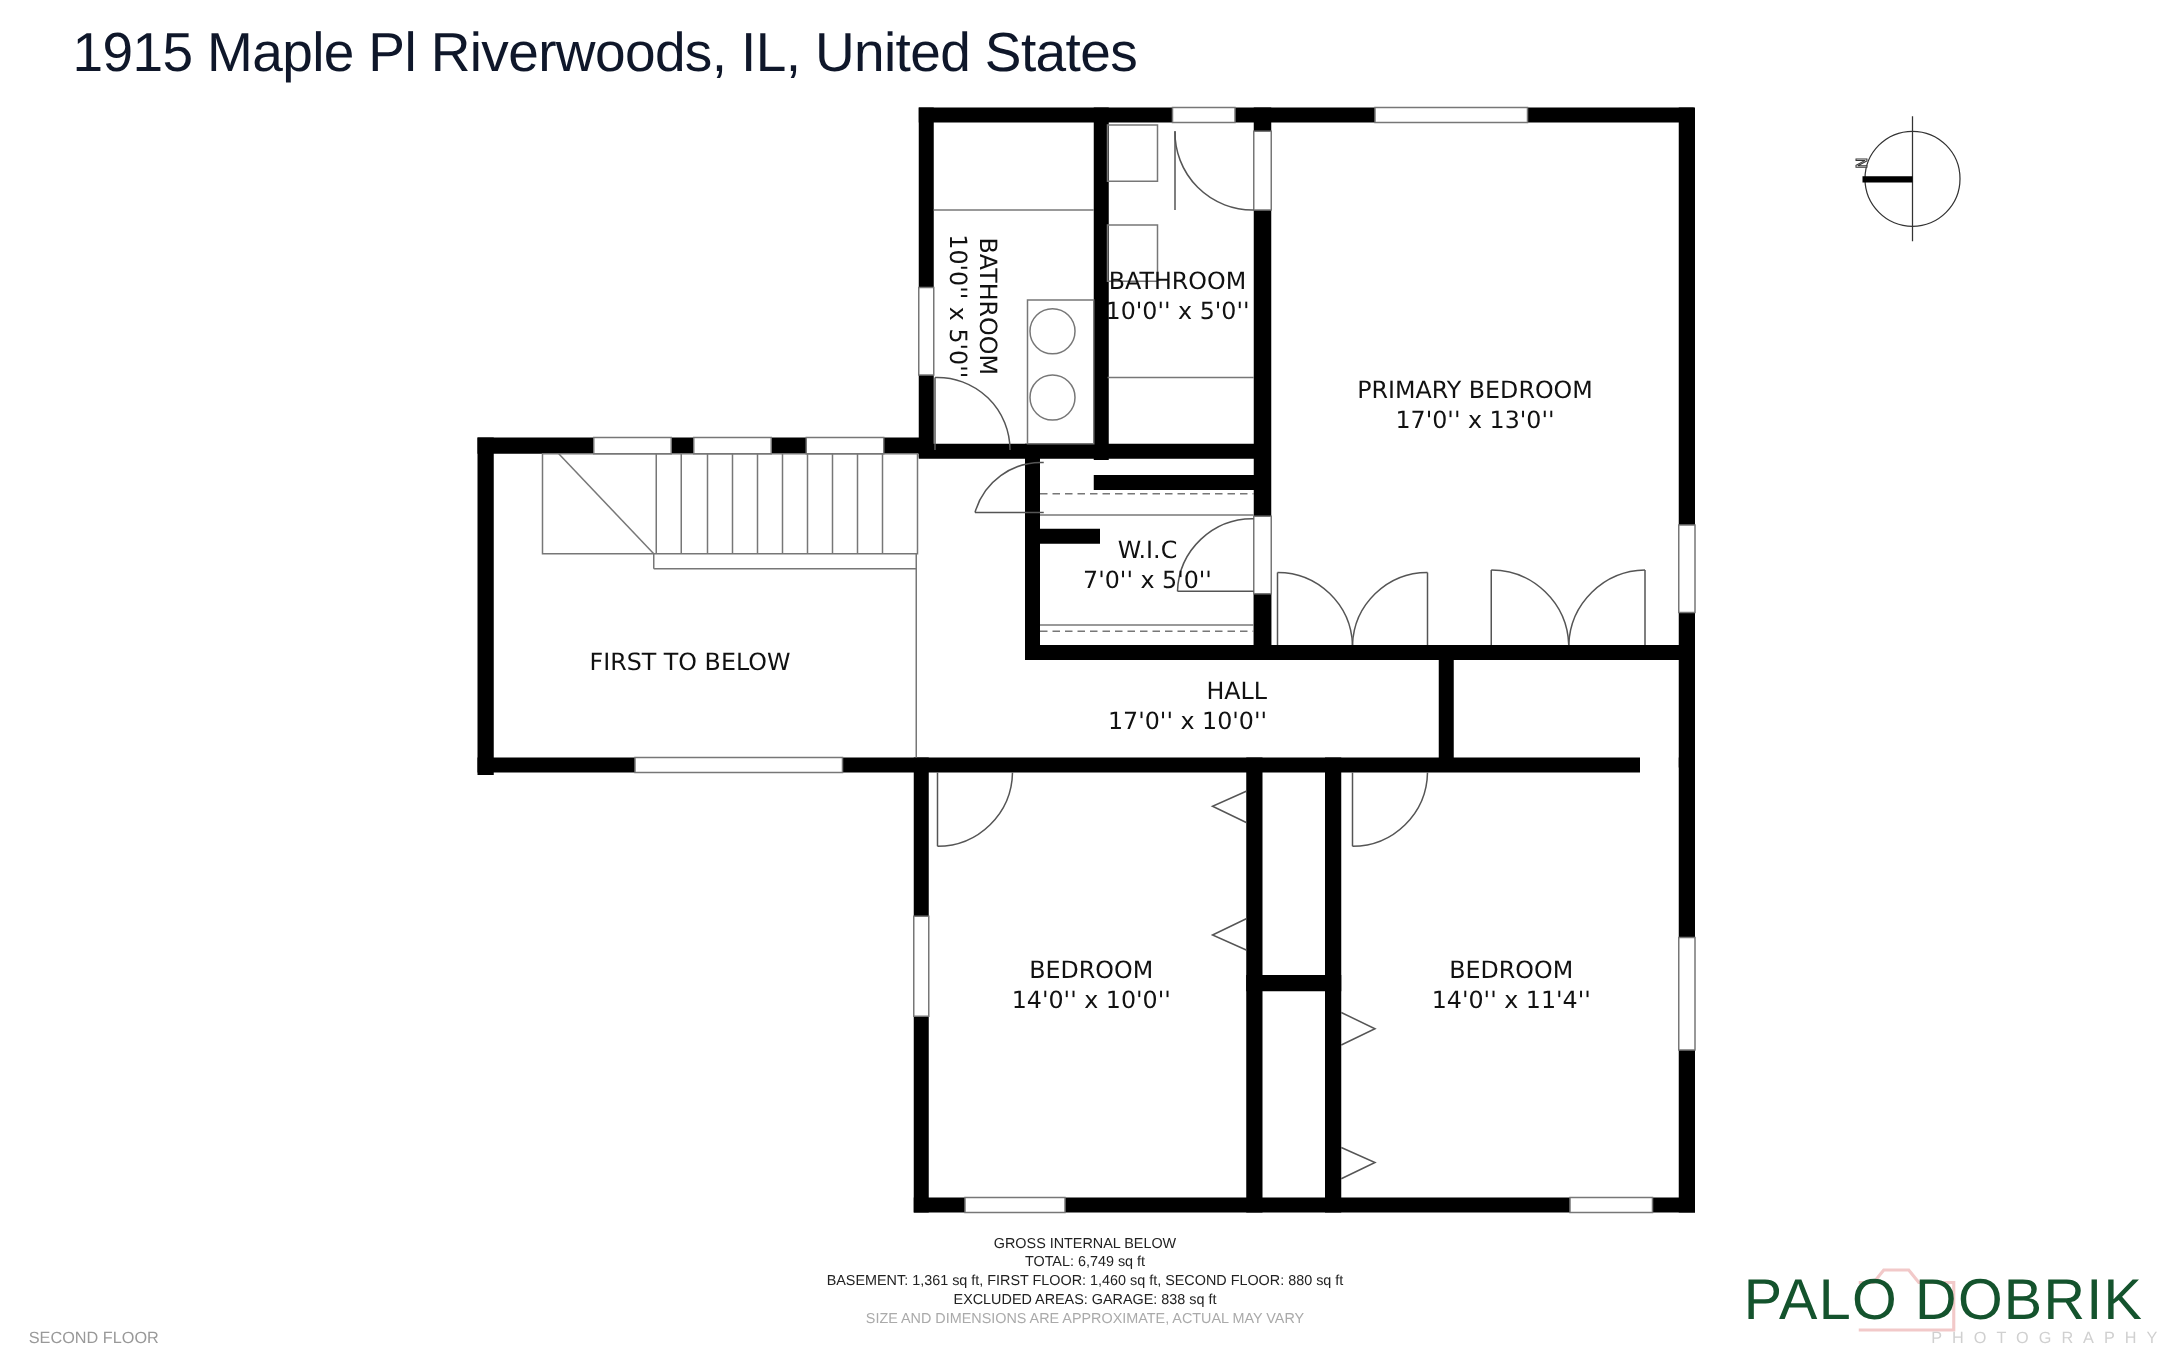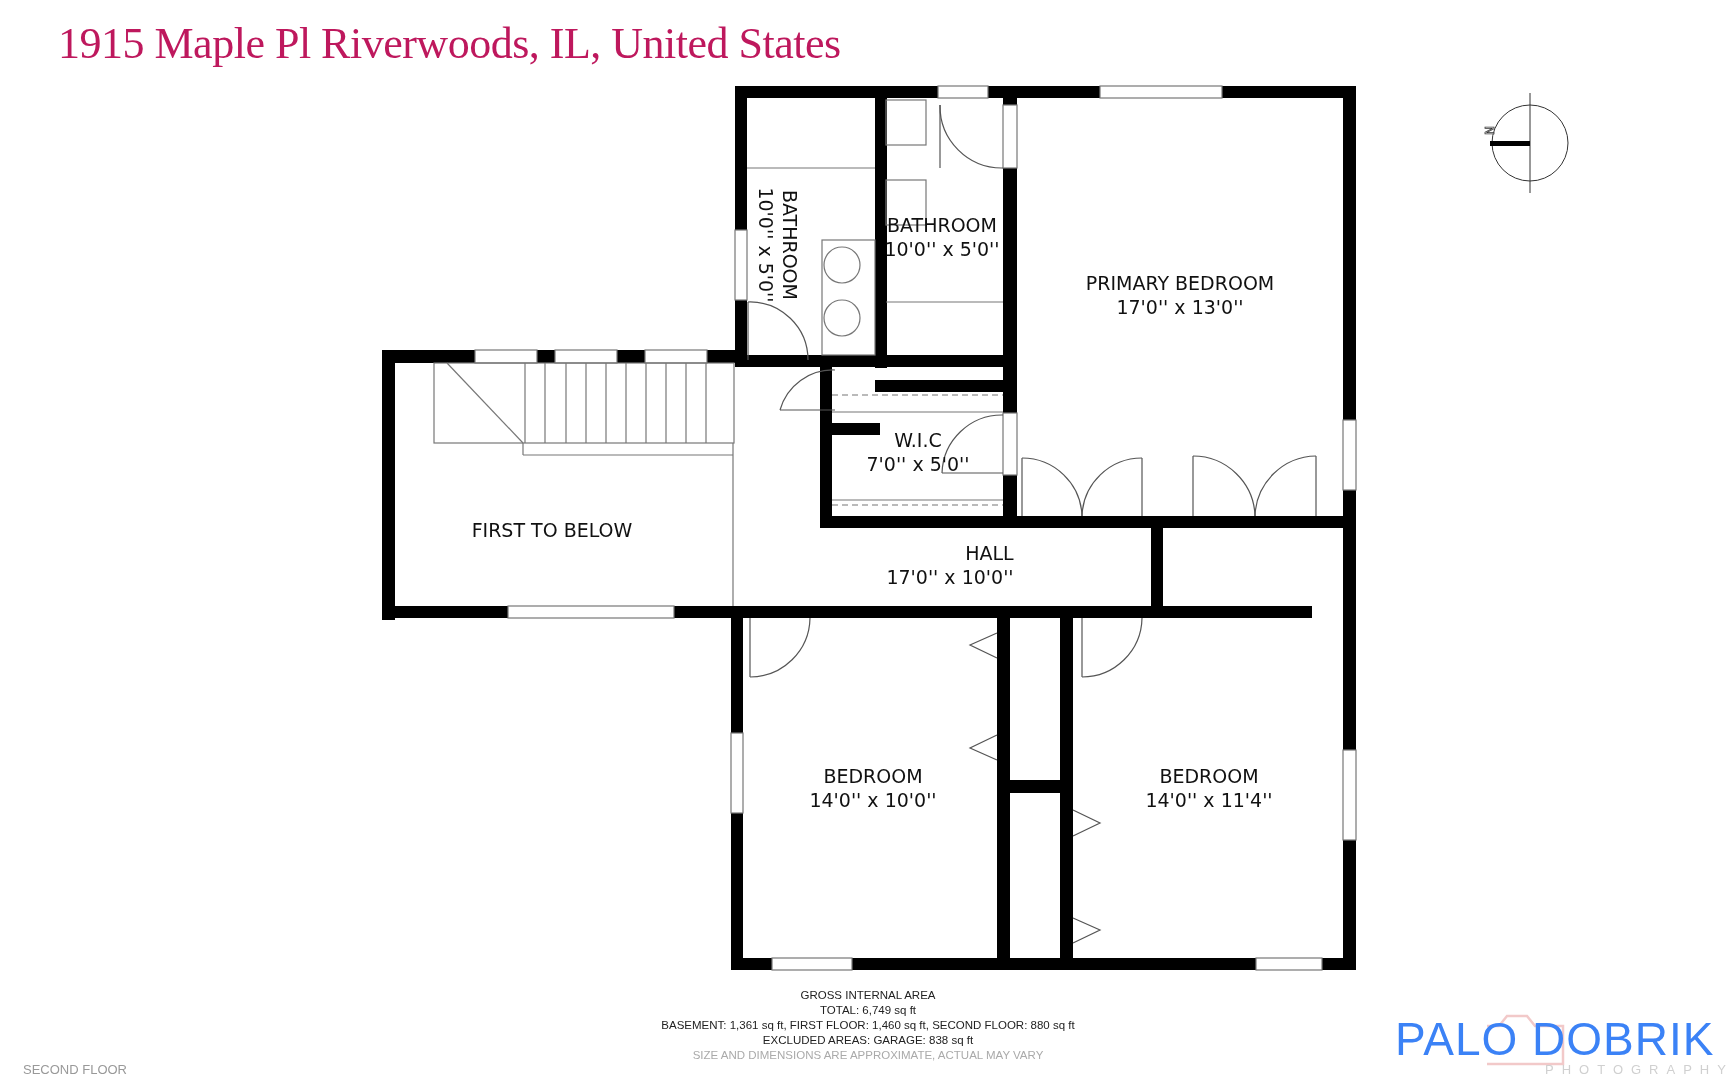--- a/index.html
+++ b/index.html
@@ -1,25 +1,25 @@
 <!DOCTYPE html>
 <html><head>
 <meta charset="utf-8">
 <style>
   html, body { margin:0; padding:0; background:#ffffff; }
   body { width:1729px; height:1080px; position:relative; overflow:hidden; font-family:"DejaVu Sans", sans-serif; }
-  .title { position:absolute; left:58px; top:18px; font-family:Liberation Serif, serif; font-size:44px; color:#be185d; letter-spacing:-0.5px; white-space:nowrap; }
+  .title { position:absolute; left:58px; top:18px; font-family:Liberation Sans, sans-serif; font-size:44px; color:#0f172a; letter-spacing:-0.5px; white-space:nowrap; }
   svg.plan { position:absolute; left:0; top:0; }
   .room-label { position:absolute; text-align:center; font-family:"DejaVu Sans", sans-serif; font-size:19px; color:#111; line-height:24px; white-space:nowrap; transform:translate(-50%,-50%); }
   .room-label.vert { transform:translate(-50%,-50%) rotate(90deg); }
   .gia { position:absolute; left:868px; top:988px; transform:translateX(-50%); text-align:center; font-family:"Liberation Sans", sans-serif; font-size:11.5px; color:#222; line-height:15px; white-space:nowrap; }
   .gia .disclaimer { color:#aaa; }
   .floor-label { position:absolute; left:23px; top:1046px; font-family:"Liberation Sans", sans-serif; font-size:13px; color:#999;margin-top:16px; }
   .logo { position:absolute; left:1395px; top:1012px; width:330px; height:68px; }
-  .logo .main { position:absolute; left:0; top:0; font-family:"Liberation Sans", sans-serif; font-size:46px; color:#3b82f6; letter-spacing:1px; white-space:nowrap; }
+  .logo .main { position:absolute; left:0; top:0; font-family:"Liberation Sans", sans-serif; font-size:46px; color:#14532d; letter-spacing:1px; white-space:nowrap; }
   .logo .sub { position:absolute; left:150px; top:50px; font-family:"Liberation Sans", sans-serif; font-size:13px; color:#d0d0d0; letter-spacing:8px; white-space:nowrap; }
   .compass { position:absolute; left:1465px; top:88px; }
 </style>
 </head>
 <body>
 
 <div class="title">1915 Maple Pl Riverwoods, IL, United States</div>
 
 <svg class="plan" width="1729" height="1080" viewBox="0 0 1729 1080">
   <g fill="#000">
@@ -142,21 +142,21 @@
 </div>
 
 <div class="room-label vert" style="left:778px; top:245px;">
   <div>BATHROOM</div>
   <div>10'0'' x 5'0''</div>
 </div>
 <div class="room-label" style="left:942px; top:237px;">
   <div>BATHROOM</div>
   <div>10'0'' x 5'0''</div>
 </div>
-<div class="room-label" style="left:1180px; top:295px;text-align:center;">
+<div class="room-label" style="left:1180px; top:324px;text-align:center;">
   <div>PRIMARY BEDROOM</div>
   <div>17'0'' x 13'0''</div>
 </div>
 <div class="room-label" style="left:918px; top:452px;">
   <div>W.I.C</div>
   <div>7'0'' x 5'0''</div>
 </div>
 <div class="room-label" style="left:552px; top:530px;">
   <div>FIRST TO BELOW</div>
 </div>
@@ -167,21 +167,21 @@
 <div class="room-label" style="left:873px; top:788px;">
   <div>BEDROOM</div>
   <div>14'0'' x 10'0''</div>
 </div>
 <div class="room-label" style="left:1209px; top:788px;">
   <div>BEDROOM</div>
   <div>14'0'' x 11'4''</div>
 </div>
 
 <div class="gia">
-  <div>GROSS INTERNAL AREA</div>
+  <div>GROSS INTERNAL BELOW</div>
   <div>TOTAL: 6,749 sq ft</div>
   <div>BASEMENT: 1,361 sq ft, FIRST FLOOR: 1,460 sq ft, SECOND FLOOR: 880 sq ft</div>
   <div>EXCLUDED AREAS: GARAGE: 838 sq ft</div>
   <div class="disclaimer">SIZE AND DIMENSIONS ARE APPROXIMATE, ACTUAL MAY VARY</div>
 </div>
 
 <div class="floor-label">SECOND FLOOR</div>
 
 <div class="logo">
   <svg width="330" height="68" style="position:absolute;left:0;top:0">

